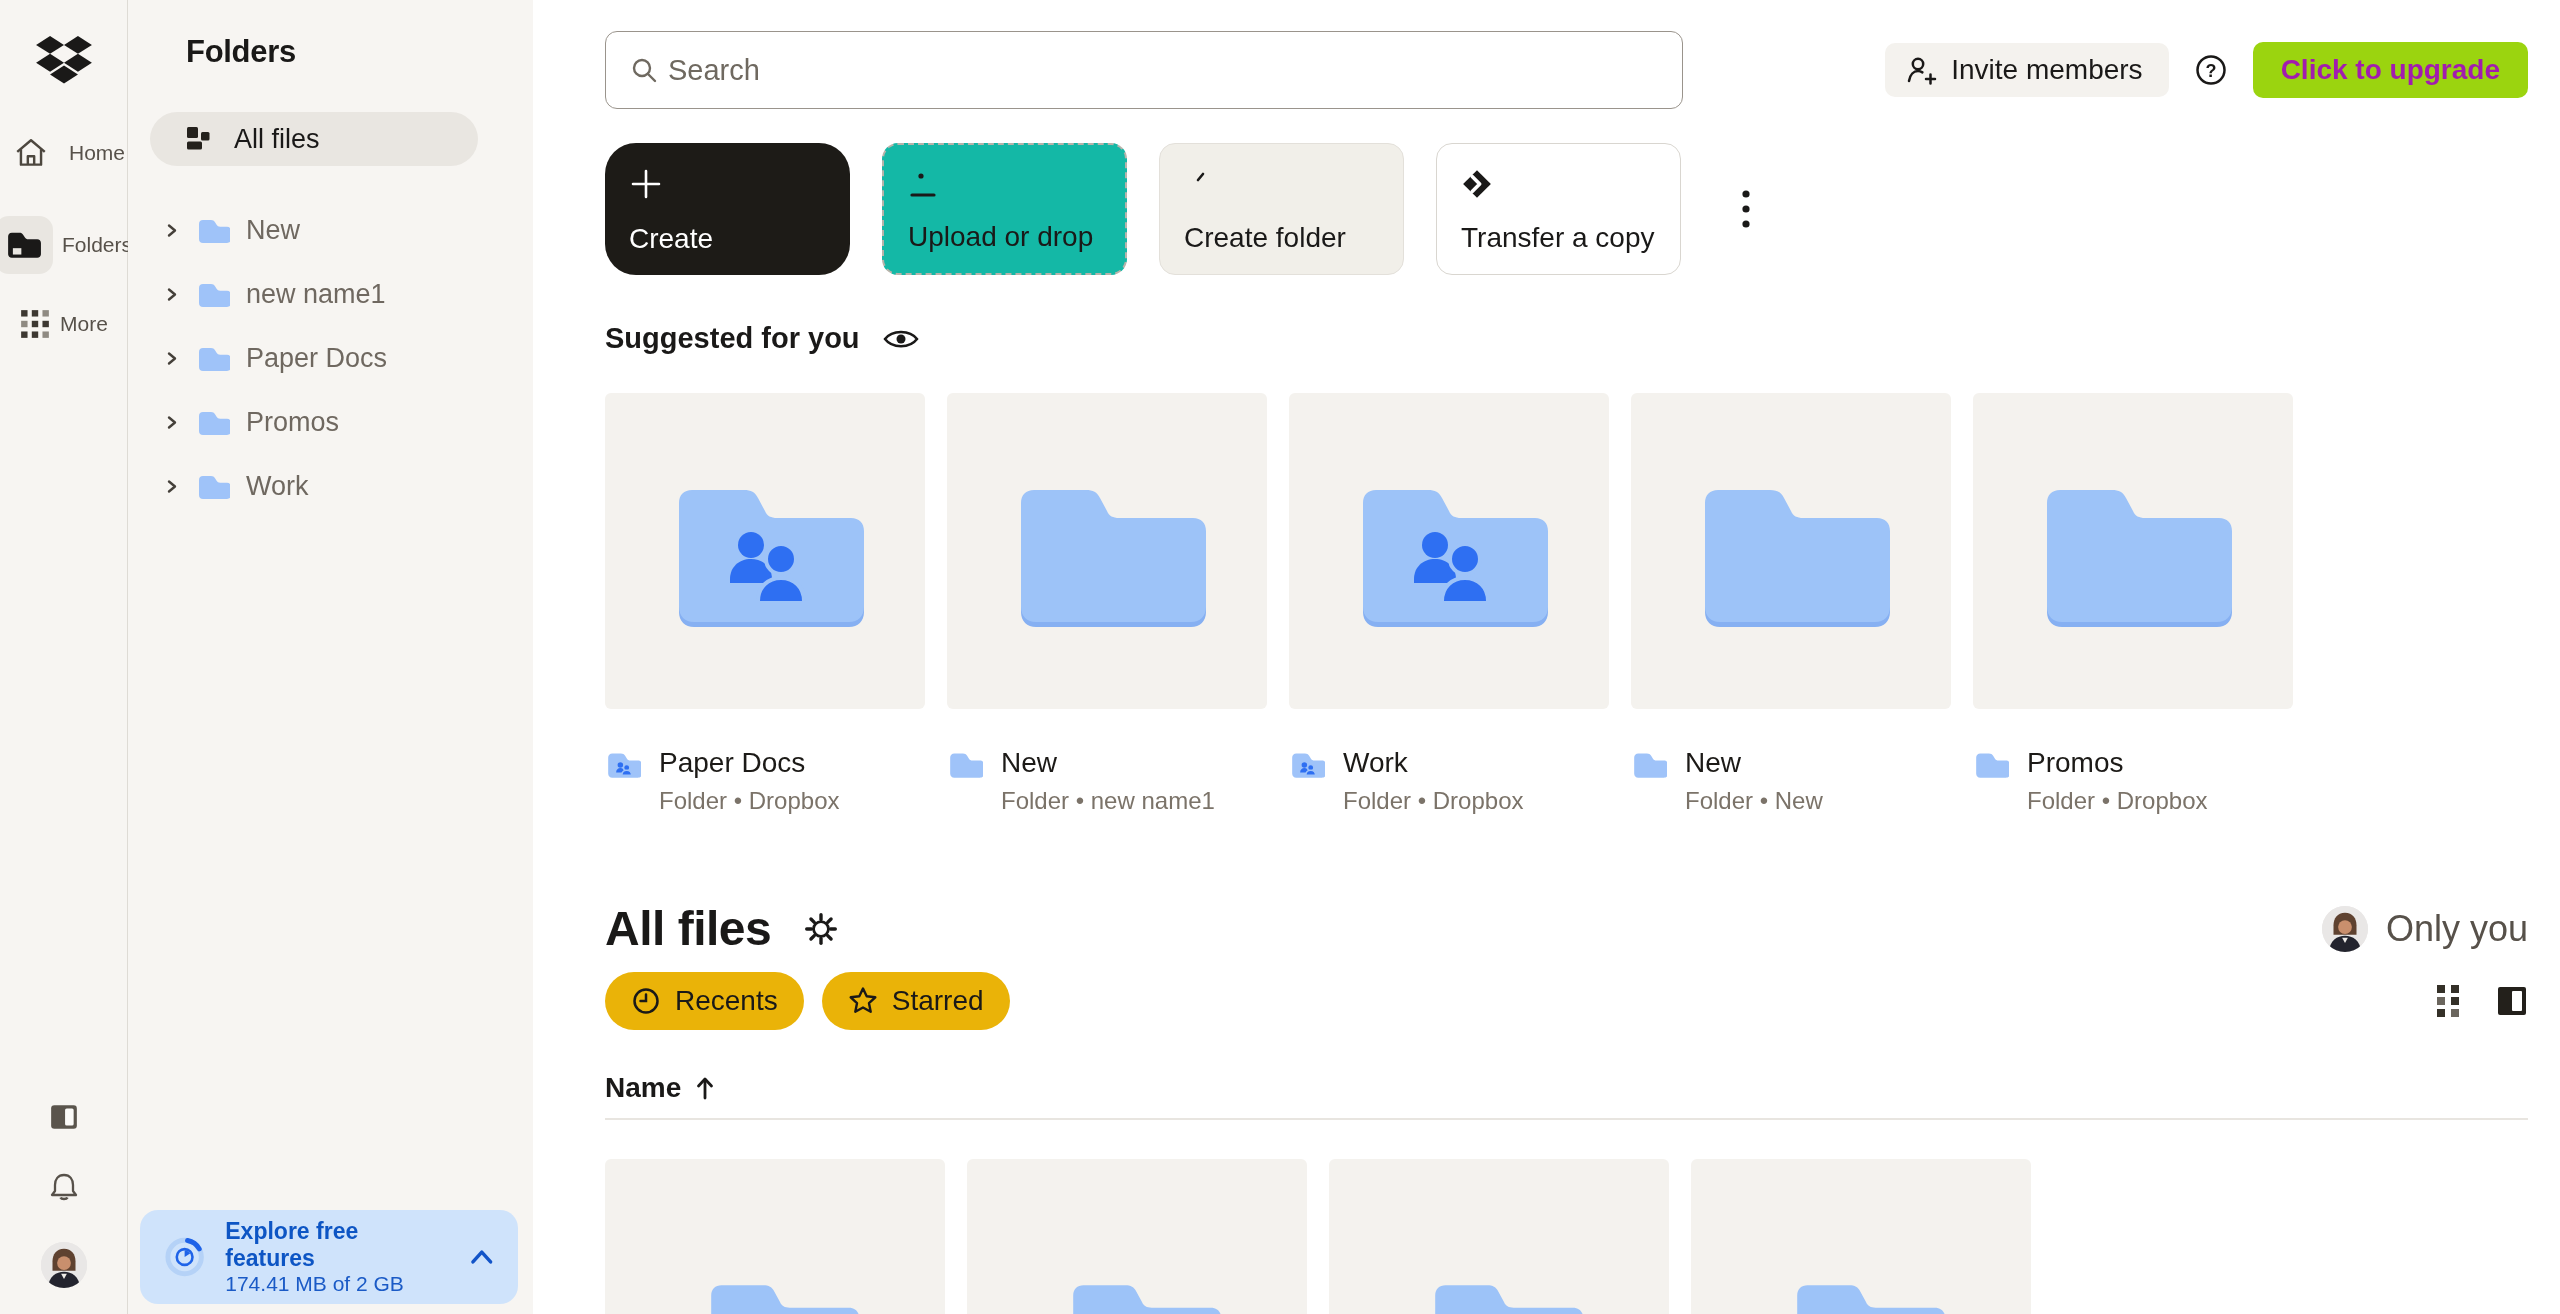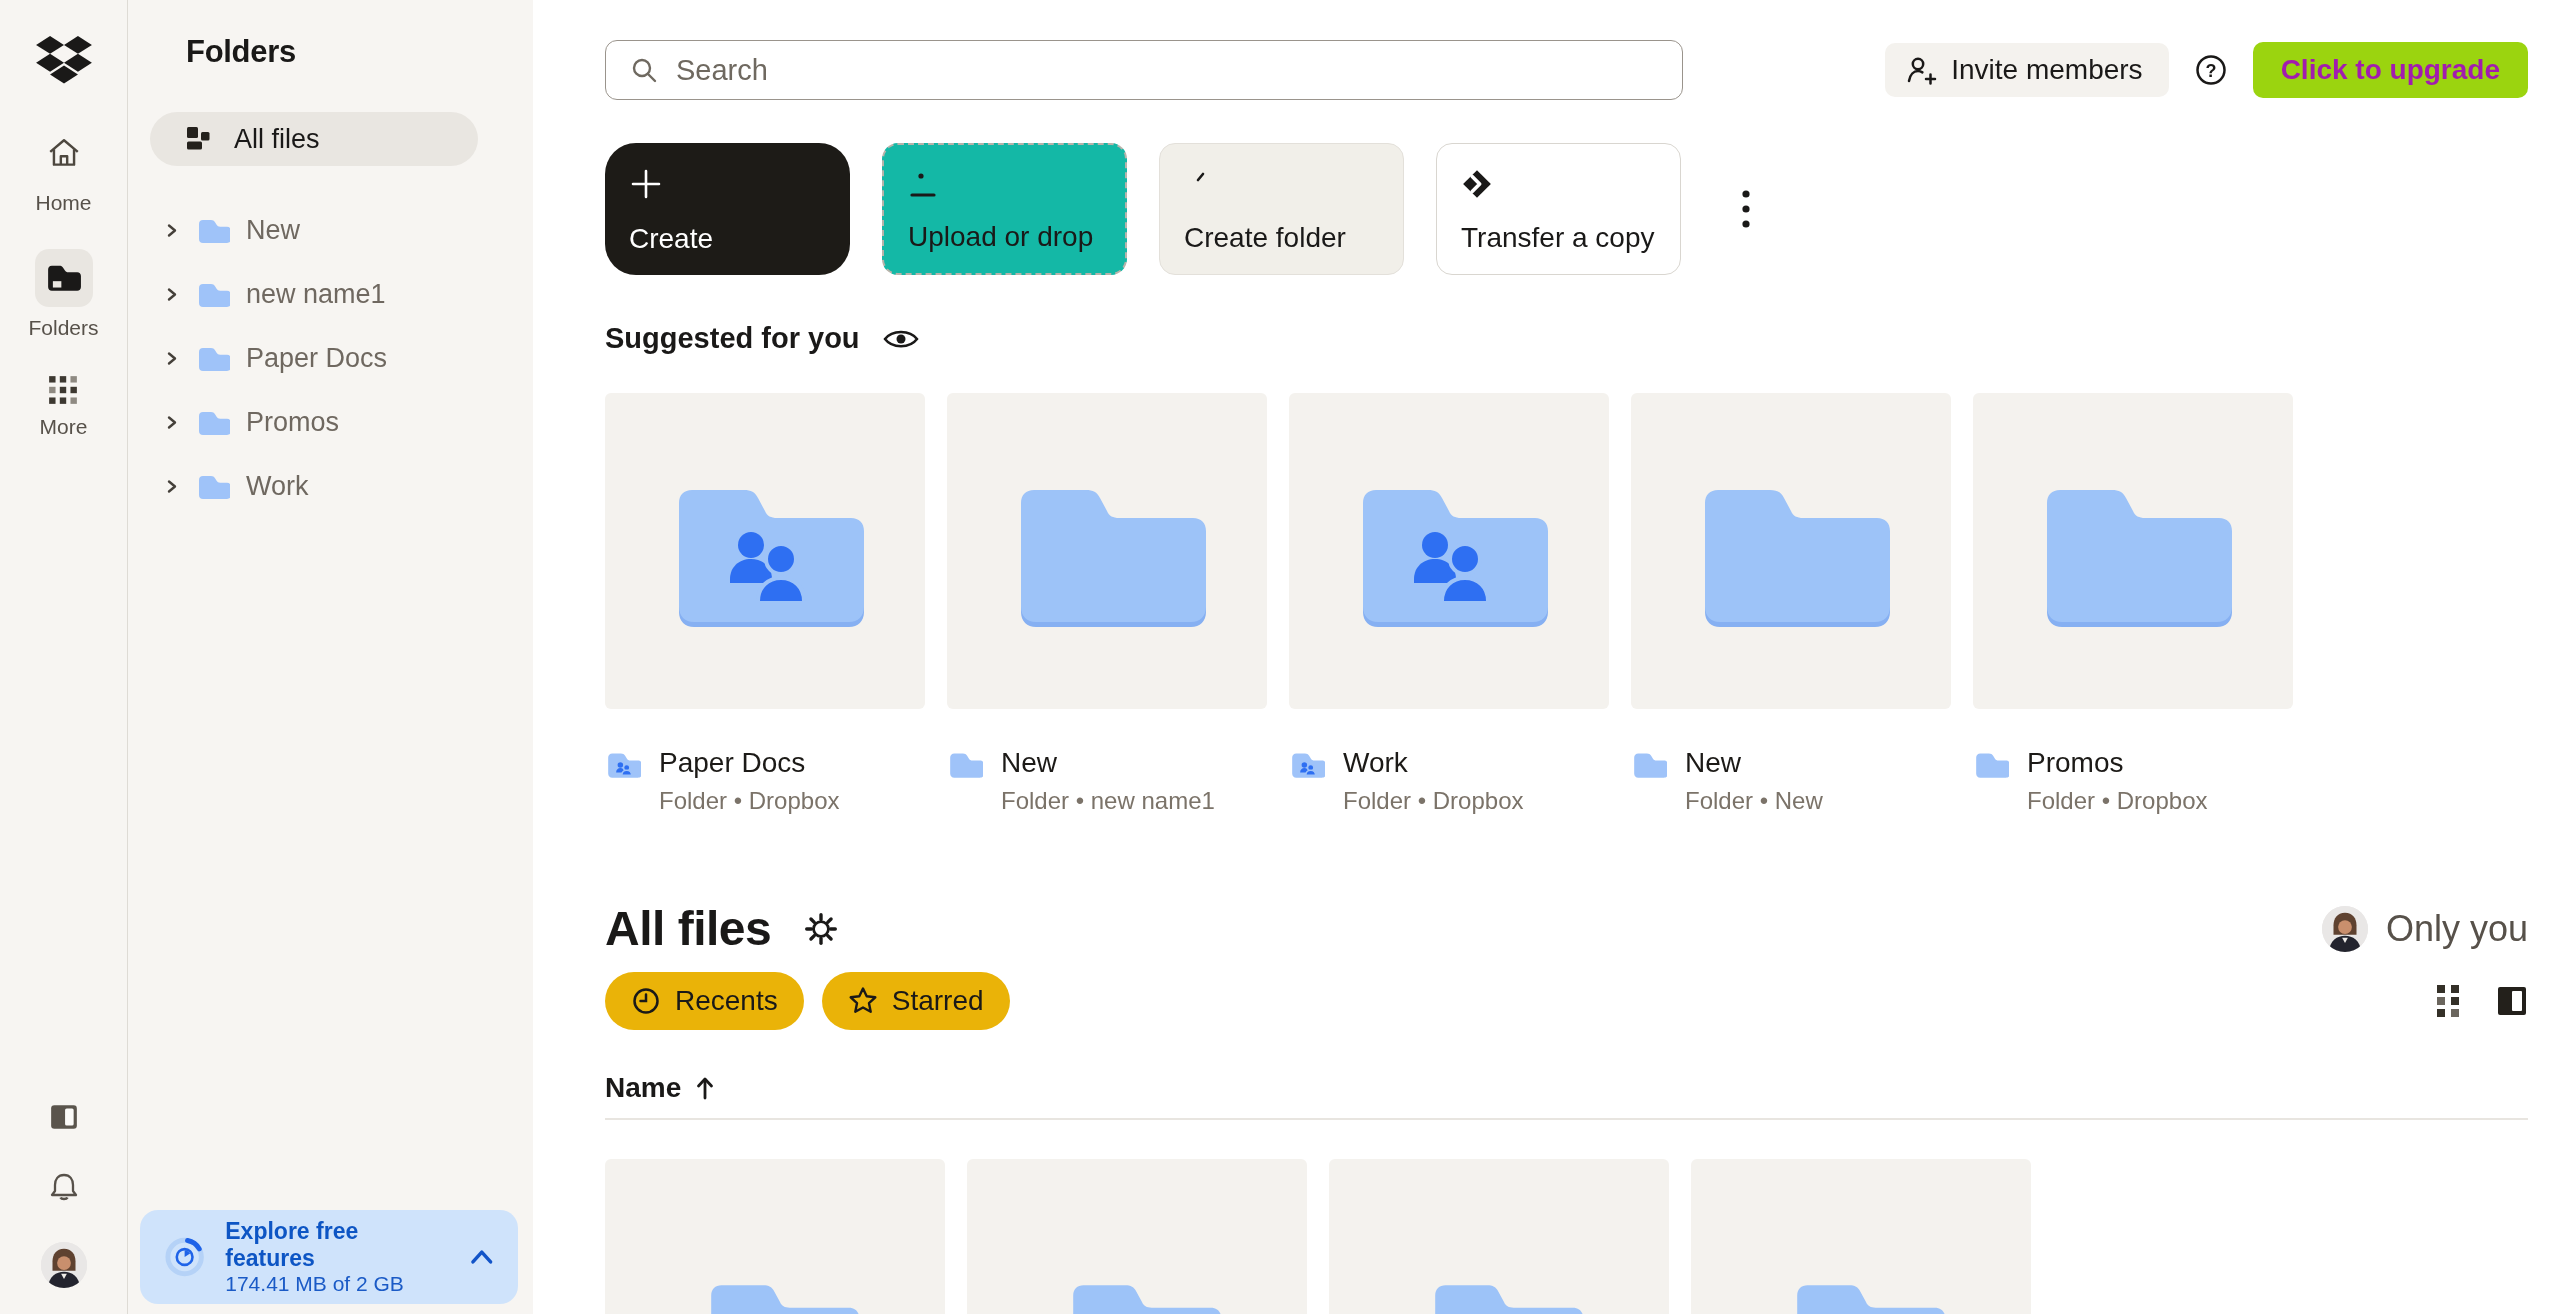--- a/index.html
+++ b/index.html
@@ -3,21 +3,21 @@
 <meta charset="utf-8">
 <style>
   html,body{margin:0;padding:0;background:#fff;}
   .app{position:relative;width:2560px;height:1314px;overflow:hidden;
        font-family:"Liberation Sans",sans-serif;color:#1a1918;background:#ffffff;}
 
   
   .rail{position:absolute;left:0;top:0;width:127px;height:100%;background:#f7f5f2;
         border-right:1px solid #dedbd5;display:flex;flex-direction:column;align-items:center;}
   .rail-logo{margin-top:36px;width:56px;height:48px;}
-  .rail-item{display:flex;flex-direction:column;align-items:center;gap:9px;margin-top:40px;cursor:pointer;}
+  .rail-item{display:flex;flex-direction:row;align-items:center;gap:9px;margin-top:40px;cursor:pointer;}
   .rail-item .sq{width:58px;height:58px;border-radius:14px;display:flex;align-items:center;justify-content:center;}
   .rail-item .sq.active{background:#e9e6e1;}
   .rail-label{font-size:21px;color:#57514a;}
   .rail-spacer{flex:1;}
   .rail-bottom{display:flex;flex-direction:column;align-items:center;gap:38px;margin-bottom:26px;}
   .avatar{width:46px;height:46px;border-radius:50%;overflow:hidden;background:#e9e7e6;flex:none;}
 
   
   .sidebar{position:absolute;left:128px;top:0;width:405px;height:100%;background:#f7f5f2;box-sizing:border-box;
            padding:0 26px 0 22px;}
@@ -31,22 +31,22 @@
   .banner{position:absolute;left:12px;bottom:10px;width:378px;height:94px;border-radius:18px;background:#cfe3fb;
           display:flex;align-items:center;gap:18px;padding:0 22px;box-sizing:border-box;cursor:pointer;}
   .banner-title{font-size:23px;font-weight:700;color:#0d55c4;}
   .banner-usage{font-size:21px;color:#1a5ac6;}
   .banner-chevron{margin-left:auto;}
 
   
   .main{position:absolute;left:534px;top:0;right:0;bottom:0;background:#fff;
         padding:0 32px 0 71px;box-sizing:border-box;}
   .topbar{margin-top:30px;height:80px;display:flex;align-items:center;}
-  .search{width:1078px;height:60px;border:1.5px solid #9a948c;border-radius:12px;background:#fff;
-          display:flex;align-items:center;gap:16px;padding:12px 24px;box-sizing:border-box;}
+  .search{width:1078px;height:78px;border:1.5px solid #9a948c;border-radius:12px;background:#fff;
+          display:flex;align-items:center;gap:8px;padding:12px 24px;box-sizing:border-box;}
   .search input{border:none;outline:none;flex:1;font-size:29px;color:#3a362f;background:transparent;
                 font-family:"Liberation Sans",sans-serif;}
   .search input::placeholder{color:#6f6960;}
   .top-right{margin-left:auto;display:flex;align-items:center;gap:24px;}
   .invite-btn{height:54px;padding:0 26px 0 20px;background:#f4f2ee;border-radius:10px;border:none;
               display:flex;align-items:center;gap:14px;font-size:28px;font-weight:500;cursor:pointer;
               font-family:"Liberation Sans",sans-serif;color:#1a1918;}
   .upgrade-btn{height:56px;padding:0 28px;background:#9bd40f;border:none;border-radius:10px;
                font-size:28px;font-weight:700;color:#a21caf;cursor:pointer;font-family:"Liberation Sans",sans-serif;}
   .help-btn{background:none;border:none;padding:0;cursor:pointer;display:flex;}

